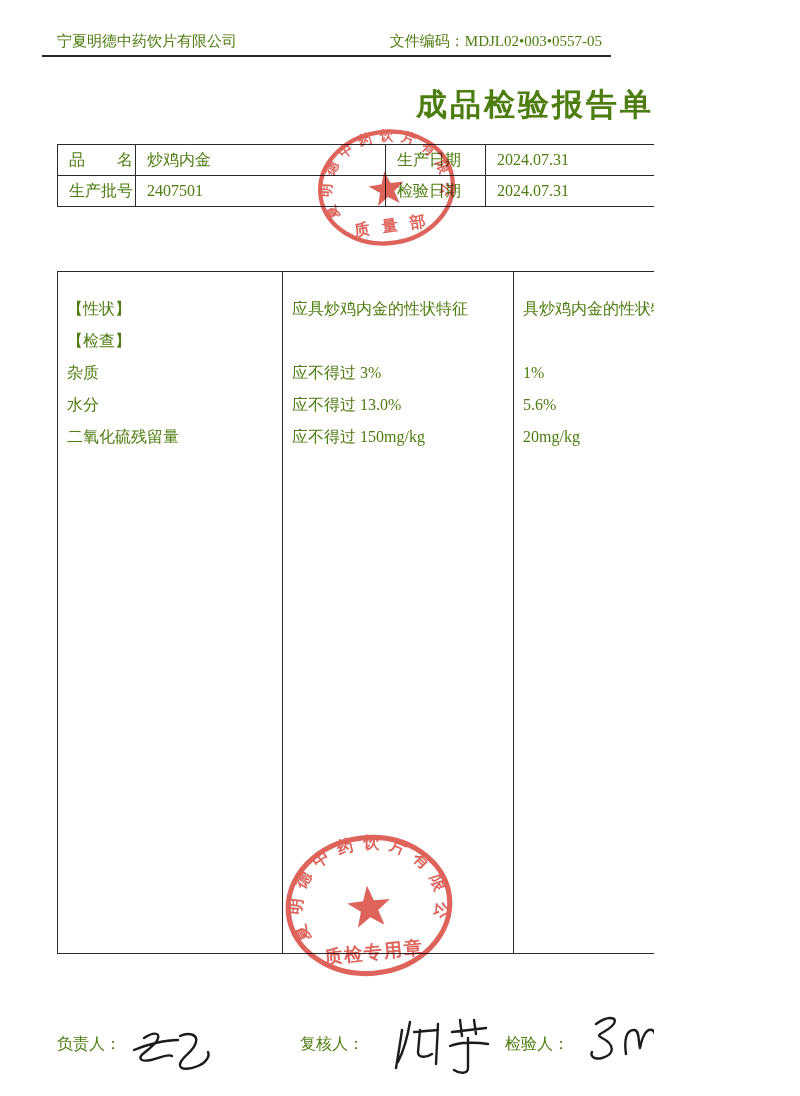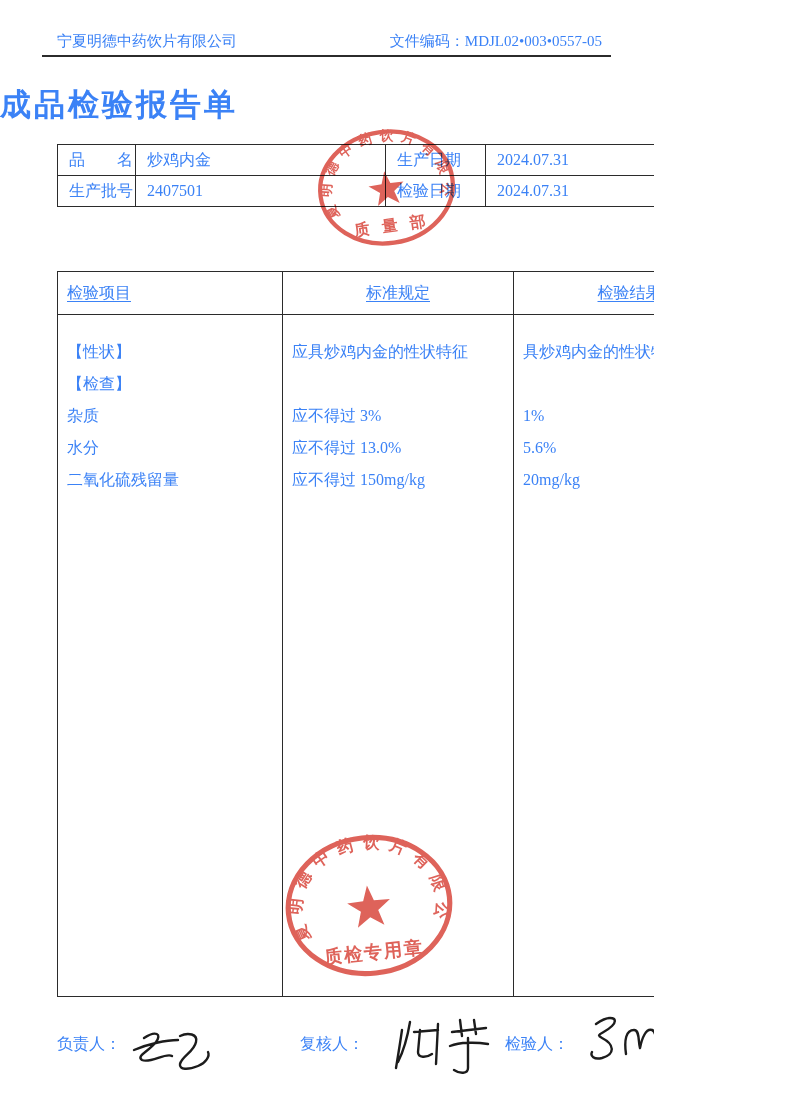--- a/index.html
+++ b/index.html
@@ -1,29 +1,29 @@
 <!DOCTYPE html>
 <html><head>
 <meta charset="utf-8">
 <style>
   * { margin:0; padding:0; box-sizing:border-box; }
   html,body { background:#ffffff; }
   .page {
     position:relative; width:654px; height:1096px; background:#ffffff;
-    font-family:"Liberation Serif","DejaVu Serif",serif; color:#3b82f6;
+    font-family:"Liberation Serif","DejaVu Serif",serif; color:#4d7c0f;
     overflow:hidden;
   }
   
   .phead { position:absolute; top:32px; left:57px; right:52px;
     display:flex; justify-content:space-between; font-size:15px; }
   .phead-rule { position:absolute; top:55px; left:42px; right:43px;
     height:2px; background:#2b2b2b; }
   
   .title { position:absolute; top:84px; left:0; width:100%;
-    text-align:left; font-size:31px; font-weight:700; letter-spacing:3px; }
+    text-align:right; font-size:31px; font-weight:700; letter-spacing:3px; }
   
   table { border-collapse:collapse; table-layout:fixed; }
   td, th { border:1px solid #2b2b2b; font-weight:400; }
   .info-table { position:absolute; top:144px; left:57px; width:688px; font-size:16px; }
   .info-table td { height:31px; padding:0 18px 0 11px; white-space:nowrap; overflow:hidden; }
   .results-table { position:absolute; top:271px; left:57px; width:688px; font-size:16px; }
   .results-table th { height:43px; font-size:16px; }
   .rt-h u { text-underline-offset:3px; }
   .rt-h1 { text-align:left; padding-left:9px; }
   .body-cell { height:682px; vertical-align:top; padding:21px 0 0 0; }
@@ -80,25 +80,20 @@
   </tbody>
     </table>
 
   <table class="results-table">
     <colgroup>
         <col style="width:225px">
         <col style="width:231px">
         <col style="width:232px">
       </colgroup>
     <tbody>
-        <tr>
-      <th class="rt-h rt-h1"><u>检验项目</u></th>
-      <th class="rt-h"><u>标准规定</u></th>
-      <th class="rt-h"><u>检验结果</u></th>
-    </tr>
     <tr>
       <td class="body-cell">
         <div class="bline">【性状】</div>
         <div class="bline">【检查】</div>
         <div class="bline">杂质</div>
         <div class="bline">水分</div>
         <div class="bline">二氧化硫残留量</div>
       </td>
       <td class="body-cell">
         <div class="bline">应具炒鸡内金的性状特征</div>

